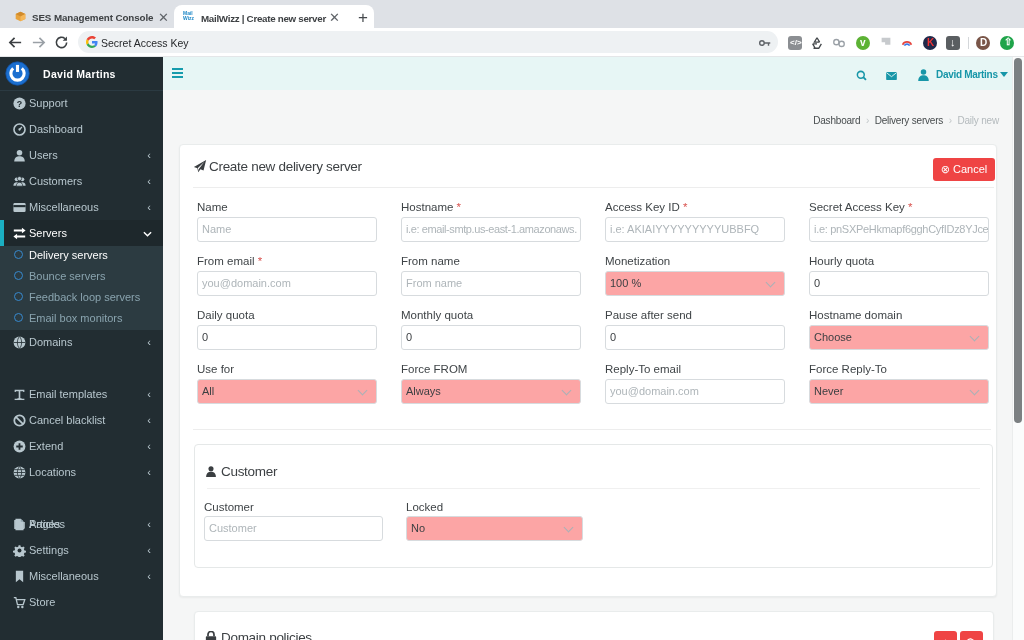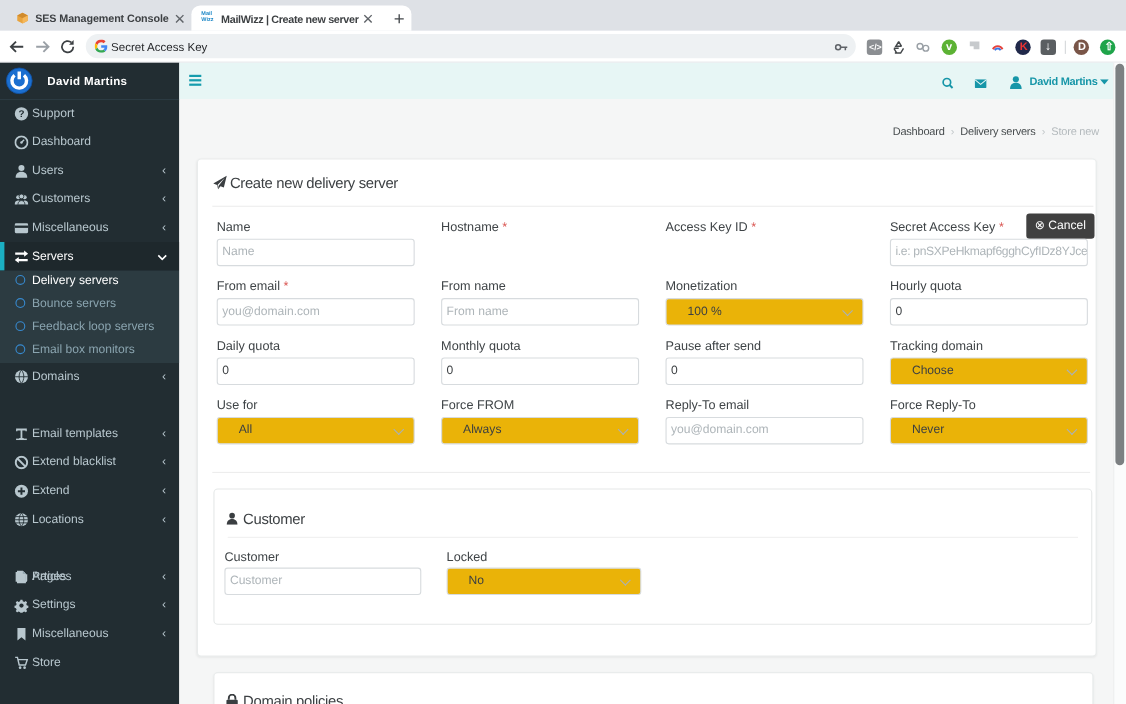--- a/index.html
+++ b/index.html
@@ -39,24 +39,24 @@
 #crumb { position:absolute; right:13px; top:25px; font-size:10px; color:#474c4e; white-space:nowrap; letter-spacing:-0.2px; }
 #crumb .sep { color:#c3c8ca; padding:0 3px; }
 #crumb .cur { color:#b4babd; }
 
 .card { position:absolute; background:#fff; border:1px solid #e9ecec; border-radius:4px; box-shadow:0 1px 2px rgba(0,0,0,.05); }
 .chead { position:absolute; font-size:13.5px; color:#3d4144; letter-spacing:-0.3px; }
 .label { position:absolute; font-size:11.5px; color:#3f4447; white-space:nowrap; }
 .req { color:#d9534f; }
 .inp { position:absolute; height:25px; background:#fff; border:1px solid #d7dbde; border-radius:3px; font-size:11px; line-height:23px; padding-left:4px; color:#aeb5b9; white-space:nowrap; overflow:hidden; }
 .inp.val { color:#3b3f42; }
-.sel { position:absolute; height:25px; background:#eab308; border:1px solid #d7dbde; border-radius:3px; font-size:11px; line-height:23px; padding-left:19px; color:#3b3f42; }
+.sel { position:absolute; height:25px; background:#fca5a5; border:1px solid #d7dbde; border-radius:3px; font-size:11px; line-height:23px; padding-left:4px; color:#3b3f42; }
 .sel .car { position:absolute; right:10px; top:7px; width:7px; height:7px; border-right:1.2px solid #aab1b6; border-bottom:1.2px solid #aab1b6; transform:rotate(45deg); font-size:0; }
 .hline { position:absolute; height:1px; background:#ededed; }
-.tealbtn { position:absolute; background:#404040; border-radius:3px; color:#fff;margin-top:36px; }
+.tealbtn { position:absolute; background:#ef4444; border-radius:3px; color:#fff; }
 
 
 #sctrack { position:absolute; left:1012px; top:57px; width:12px; height:583px; background:#fbfcfc; border-left:1px solid #ebeded; }
 #scthumb { position:absolute; left:1014px; top:58px; width:8px; height:365px; background:#7c8082; border-radius:4px; }
 </style>
 </head>
 <body>
 <div id="page">
 
   <div id="tabbar"></div>
@@ -229,21 +229,21 @@
         <rect x="2" y="13.2" width="12" height="1.6" fill="#b8c7ce"></rect>
       </svg>
     <span class="tx">Email templates</span>
       <span class="ch">‹</span>
   </div>
   <div class="mitem" style="top:408px">
     <svg class="ic" viewBox="0 0 16 16">
         <circle cx="8" cy="8" r="6.4" fill="none" stroke="#b8c7ce" stroke-width="2.2"></circle>
         <path stroke="#b8c7ce" stroke-width="2.2" d="M3.5 3.5 L12.5 12.5"></path>
       </svg>
-    <span class="tx">Extend blacklist</span>
+    <span class="tx">Cancel blacklist</span>
       <span class="ch">‹</span>
   </div>
   <div class="mitem" style="top:434px">
     <svg class="ic" viewBox="0 0 16 16">
         <circle cx="8" cy="8" r="7.3" fill="#b8c7ce"></circle>
         <path stroke="#222d32" stroke-width="2.2" d="M8 4 V12 M4 8 H12"></path>
       </svg>
     <span class="tx">Extend</span>
       <span class="ch">‹</span>
   </div>
@@ -313,52 +313,54 @@
       <circle cx="8" cy="5" r="3.4" fill="#1796a8"></circle>
       <path fill="#1796a8" d="M1.5 16 C1.5 10.5 5 9 8 9 C11 9 14.5 10.5 14.5 16 Z"></path>
     </svg>
   <div class="abs" style="left:936px;top:69px;font-size:10px;color:#1796a8;font-weight:bold;white-space:nowrap;letter-spacing:-0.3px">David Martins</div>
   <svg class="abs" style="left:1000px;top:72px" width="8" height="5" viewBox="0 0 10 6">
       <path fill="#1796a8" d="M0 0 H10 L5 6 Z"></path>
     </svg>
 
   <div id="content"></div>
   <div id="crumbwrap" class="abs" style="left:163px;top:90px;width:849px;height:40px">
-    <div id="crumb">Dashboard <span class="sep">›</span> Delivery servers <span class="sep">›</span> <span class="cur">Store new</span></div>
+    <div id="crumb">Dashboard <span class="sep">›</span> Delivery servers <span class="sep">›</span> <span class="cur">Daily new</span></div>
   </div>
 
   <div class="card" style="left:179px;top:144px;width:818px;height:453px"></div>
   <svg class="abs" style="left:193px;top:159px" width="14" height="14" viewBox="0 0 16 16">
       <path fill="#3a3e41" d="M15 1 L1 9 L5 10.5 L6 15 L8.5 11.7 L12 13 Z"></path>
       <path fill="#fff" d="M5.6 10.2 L13 3 L6.4 11.6 L6 14 Z"></path>
     </svg>
   <div class="chead" style="left:209px;top:159px">Create new delivery server</div>
   <div class="tealbtn" style="left:933px;top:158px;width:62px;height:23px;font-size:11px;text-align:center;line-height:22px">⊗ Cancel</div>
   <div class="hline" style="left:193px;top:187px;width:801px"></div>
 
   <div class="label" style="left:197px;top:201px">Name</div>
   <div class="label" style="left:401px;top:201px">Hostname <span class="req">*</span></div>
   <div class="label" style="left:605px;top:201px">Access Key ID <span class="req">*</span></div>
   <div class="label" style="left:809px;top:201px">Secret Access Key <span class="req">*</span></div>
   <div class="inp" style="left:197px;top:217px;width:180px">Name</div>
+  <div class="inp" style="left:401px;top:217px;width:180px;letter-spacing:-0.4px">i.e: email-smtp.us-east-1.amazonaws.</div>
+  <div class="inp" style="left:605px;top:217px;width:180px">i.e: AKIAIYYYYYYYYYUBBFQ</div>
   <div class="inp" style="left:809px;top:217px;width:180px;letter-spacing:-0.3px">i.e: pnSXPeHkmapf6gghCyfIDz8YJce9</div>
 
   <div class="label" style="left:197px;top:255px">From email <span class="req">*</span></div>
   <div class="label" style="left:401px;top:255px">From name</div>
   <div class="label" style="left:605px;top:255px">Monetization</div>
   <div class="label" style="left:809px;top:255px">Hourly quota</div>
   <div class="inp" style="left:197px;top:271px;width:180px">you@domain.com</div>
   <div class="inp" style="left:401px;top:271px;width:180px">From name</div>
   <div class="sel" style="left:605px;top:271px;width:180px">100 %<span class="car">⌄</span></div>
   <div class="inp val" style="left:809px;top:271px;width:180px">0</div>
 
   <div class="label" style="left:197px;top:309px">Daily quota</div>
   <div class="label" style="left:401px;top:309px">Monthly quota</div>
   <div class="label" style="left:605px;top:309px">Pause after send</div>
-  <div class="label" style="left:809px;top:309px">Tracking domain</div>
+  <div class="label" style="left:809px;top:309px">Hostname domain</div>
   <div class="inp val" style="left:197px;top:325px;width:180px">0</div>
   <div class="inp val" style="left:401px;top:325px;width:180px">0</div>
   <div class="inp val" style="left:605px;top:325px;width:180px">0</div>
   <div class="sel" style="left:809px;top:325px;width:180px">Choose<span class="car">⌄</span></div>
 
   <div class="label" style="left:197px;top:363px">Use for</div>
   <div class="label" style="left:401px;top:363px">Force FROM</div>
   <div class="label" style="left:605px;top:363px">Reply-To email</div>
   <div class="label" style="left:809px;top:363px">Force Reply-To</div>
   <div class="sel" style="left:197px;top:379px;width:180px">All<span class="car">⌄</span></div>

